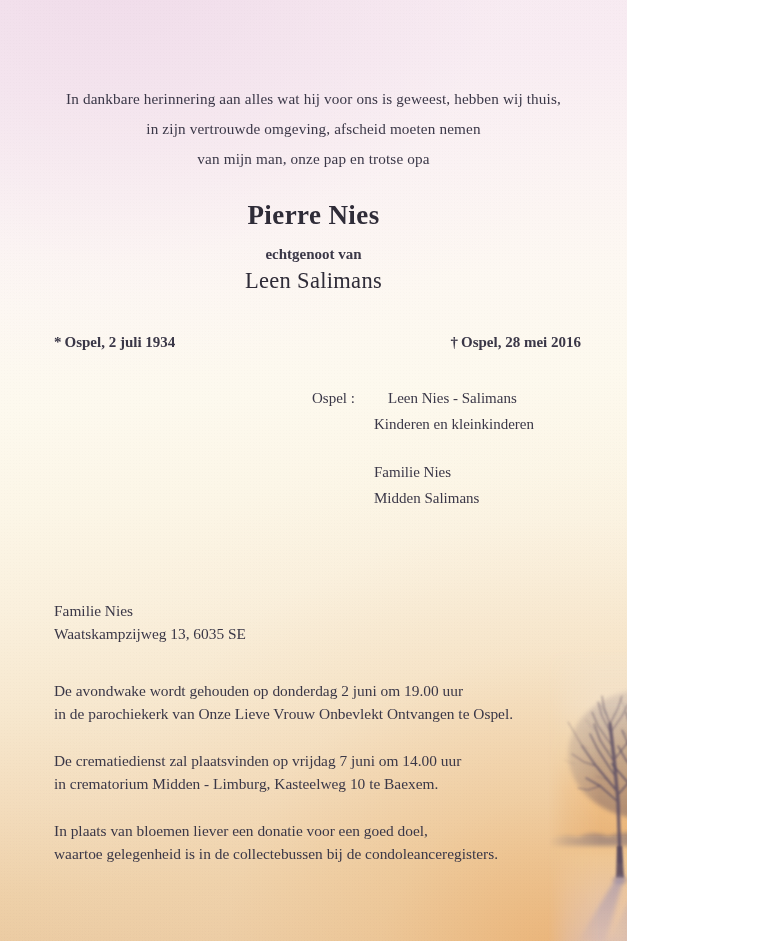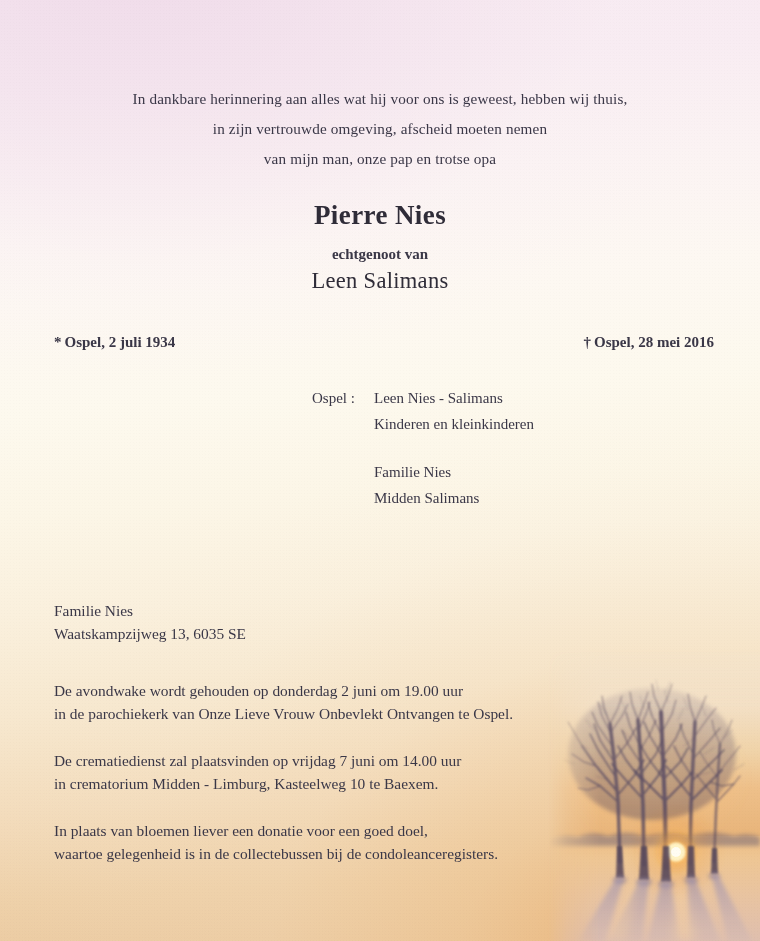--- a/index.html
+++ b/index.html
@@ -10,21 +10,21 @@
   body {
     width: 760px;
     height: 941px;
     overflow: hidden;
     font-family: "Liberation Serif", "DejaVu Serif", serif;
   }
 
   
   .card {
     position: relative;
-    width: 760px;
+    width: 627px;
     height: 941px;
     overflow: hidden;
     background:
       
       radial-gradient(125% 78% at 88% 102%,
         rgba(235,176,112,0.80) 0%,
         rgba(238,196,144,0.52) 22%,
         rgba(243,216,180,0.26) 42%,
         rgba(247,232,210,0.06) 60%,
         rgba(255,255,255,0) 74%),
@@ -126,21 +126,21 @@
 
   
   .survivors {
     position: absolute;
     left: 312px;
     top: 385px;
     font-size: 15px;
     line-height: 26px;
     color: #3a3747;
   }
-  .surv-line { display: flex; }
+  .surv-line { display: flex; gap: 14px; }
   .surv-place {
     width: 62px;
     flex: none;
     white-space: nowrap;
   }
   .surv-indent { padding-left: 62px; }
   .surv-gap { height: 22px; }
 
   
   .address {

